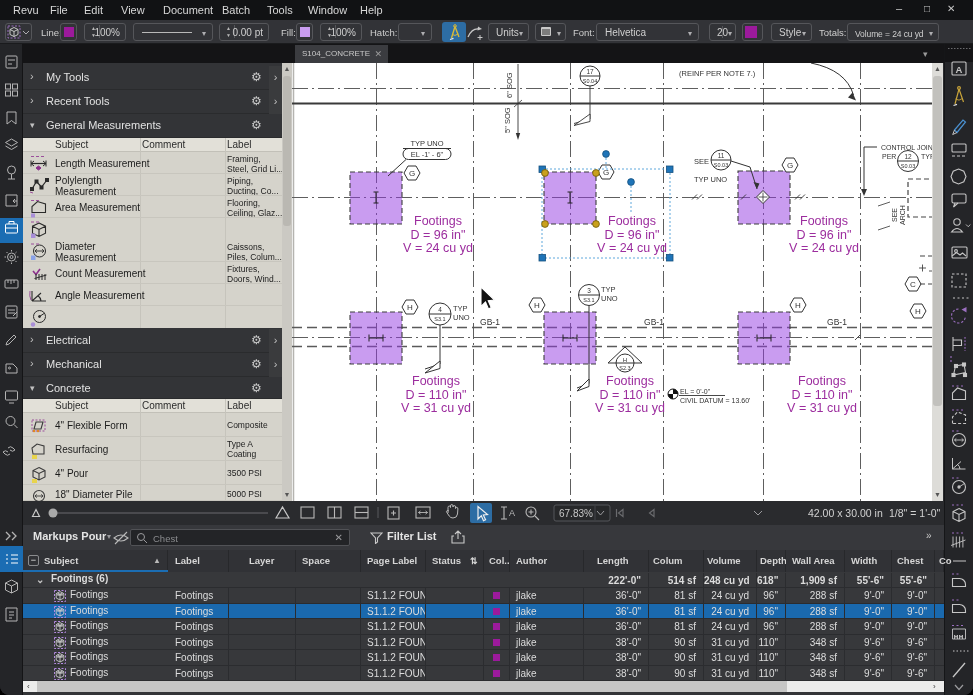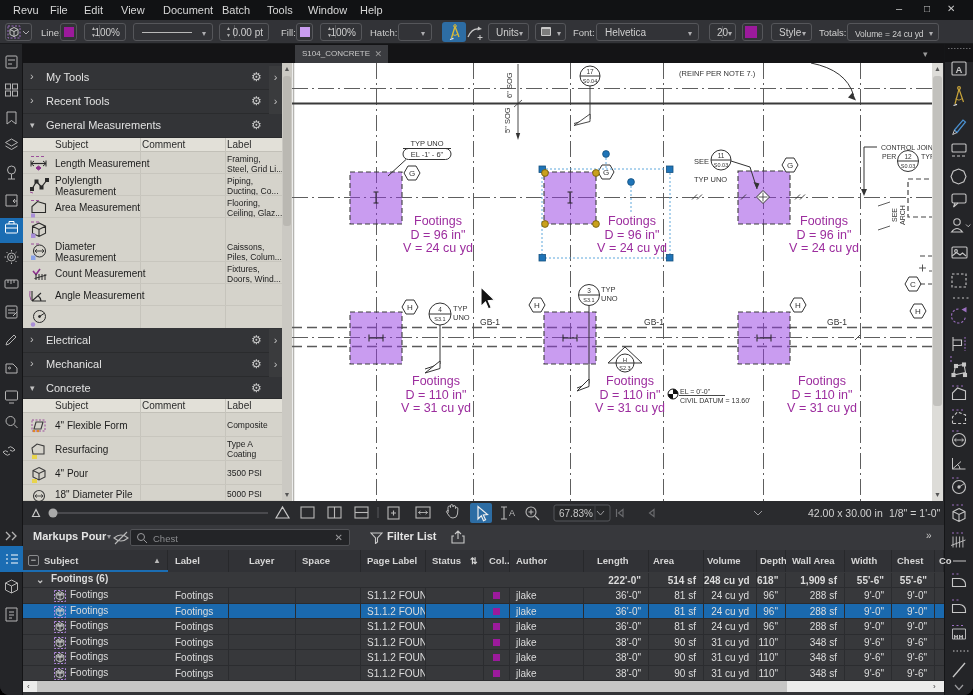--- a/index.html
+++ b/index.html
@@ -846,21 +846,21 @@
       <div style="position:absolute;left:0;top:0;width:921px;height:22px;background:#313236"></div>
       <div class="mhdr" style="left:0;width:145px"><span style="position:absolute;left:5px;top:5px;width:11px;height:11px;border:1px solid #8a8b8e;border-radius:2px;line-height:9px;text-align:center;font-size:9px;color:#b9b9b9">−</span><span style="margin-left:21px">Subject</span><span style="position:absolute;right:8px;color:#b9b9b9;font-size:8px">▴</span></div>
       <div class="mhdr" style="left:145px;width:61px"><span style="margin-left:7px">Label</span></div>
       <div class="mhdr" style="left:206px;width:67px"><span style="margin-left:20px">Layer</span></div>
       <div class="mhdr" style="left:273px;width:65px"><span style="margin-left:6px">Space</span></div>
       <div class="mhdr" style="left:338px;width:65px"><span style="margin-left:6px">Page Label</span></div>
       <div class="mhdr" style="left:403px;width:58px"><span style="margin-left:6px">Status</span><span style="position:absolute;left:44px;top:0;font-size:9px">⇅</span></div>
       <div class="mhdr" style="left:461px;width:26px"><span style="margin-left:5px">Col...</span></div>
       <div class="mhdr" style="left:487px;width:74px"><span style="margin-left:6px">Author</span></div>
       <div class="mhdr" style="left:561px;width:65px"><span style="margin-left:13px">Length</span></div>
-      <div class="mhdr" style="left:626px;width:55px"><span style="margin-left:4px">Area</span></div>
+      <div class="mhdr" style="left:626px;width:55px"><span style="margin-left:4px">Colum</span></div>
       <div class="mhdr" style="left:681px;width:53px"><span style="margin-left:3px">Volume</span></div>
       <div class="mhdr" style="left:734px;width:29px"><span style="margin-left:3px">Depth</span></div>
       <div class="mhdr" style="left:763px;width:59px"><span style="margin-left:6px">Wall Area</span></div>
       <div class="mhdr" style="left:822px;width:47px"><span style="margin-left:6px">Width</span></div>
       <div class="mhdr" style="left:869px;width:43px"><span style="margin-left:5px">Chest</span></div>
       <div class="mhdr" style="left:912px;width:9px"><span style="margin-left:4px">Co</span></div>
       <div style="position:absolute;left:0;top:20px;width:145px;height:2px;background:#1b6db3"></div>
 
       <div class="mrow" style="top:22px;height:16px;font-weight:bold">
         <span style="position:absolute;left:13px;top:2px;color:#c9c9c9;font-size:10px">⌄</span>

